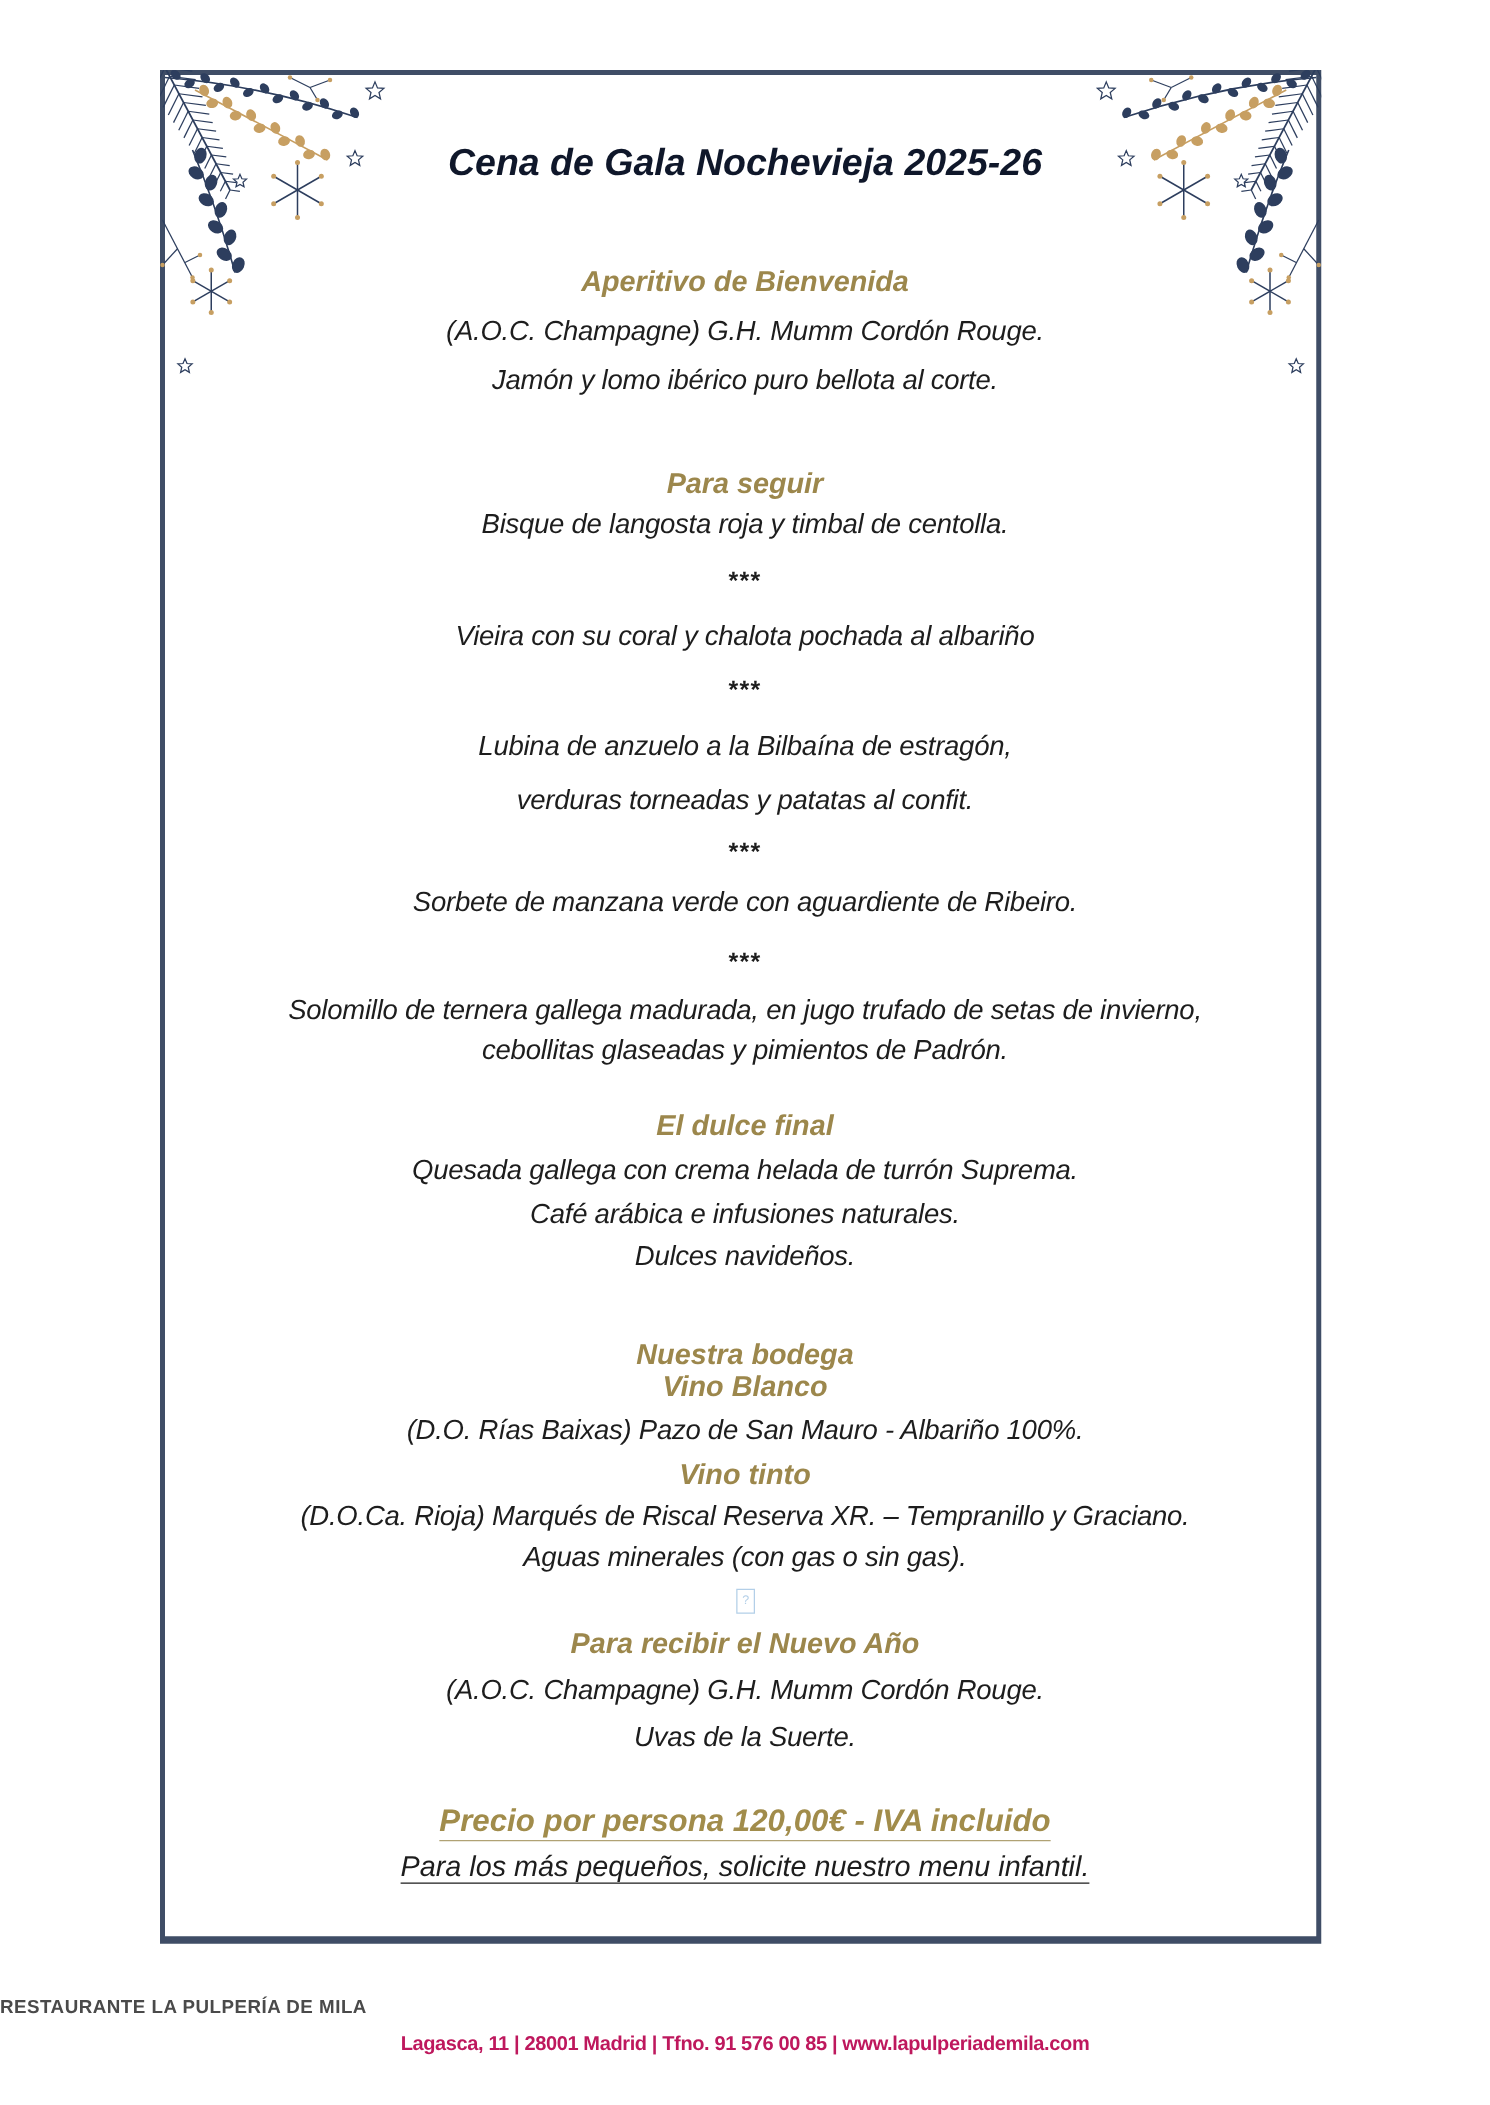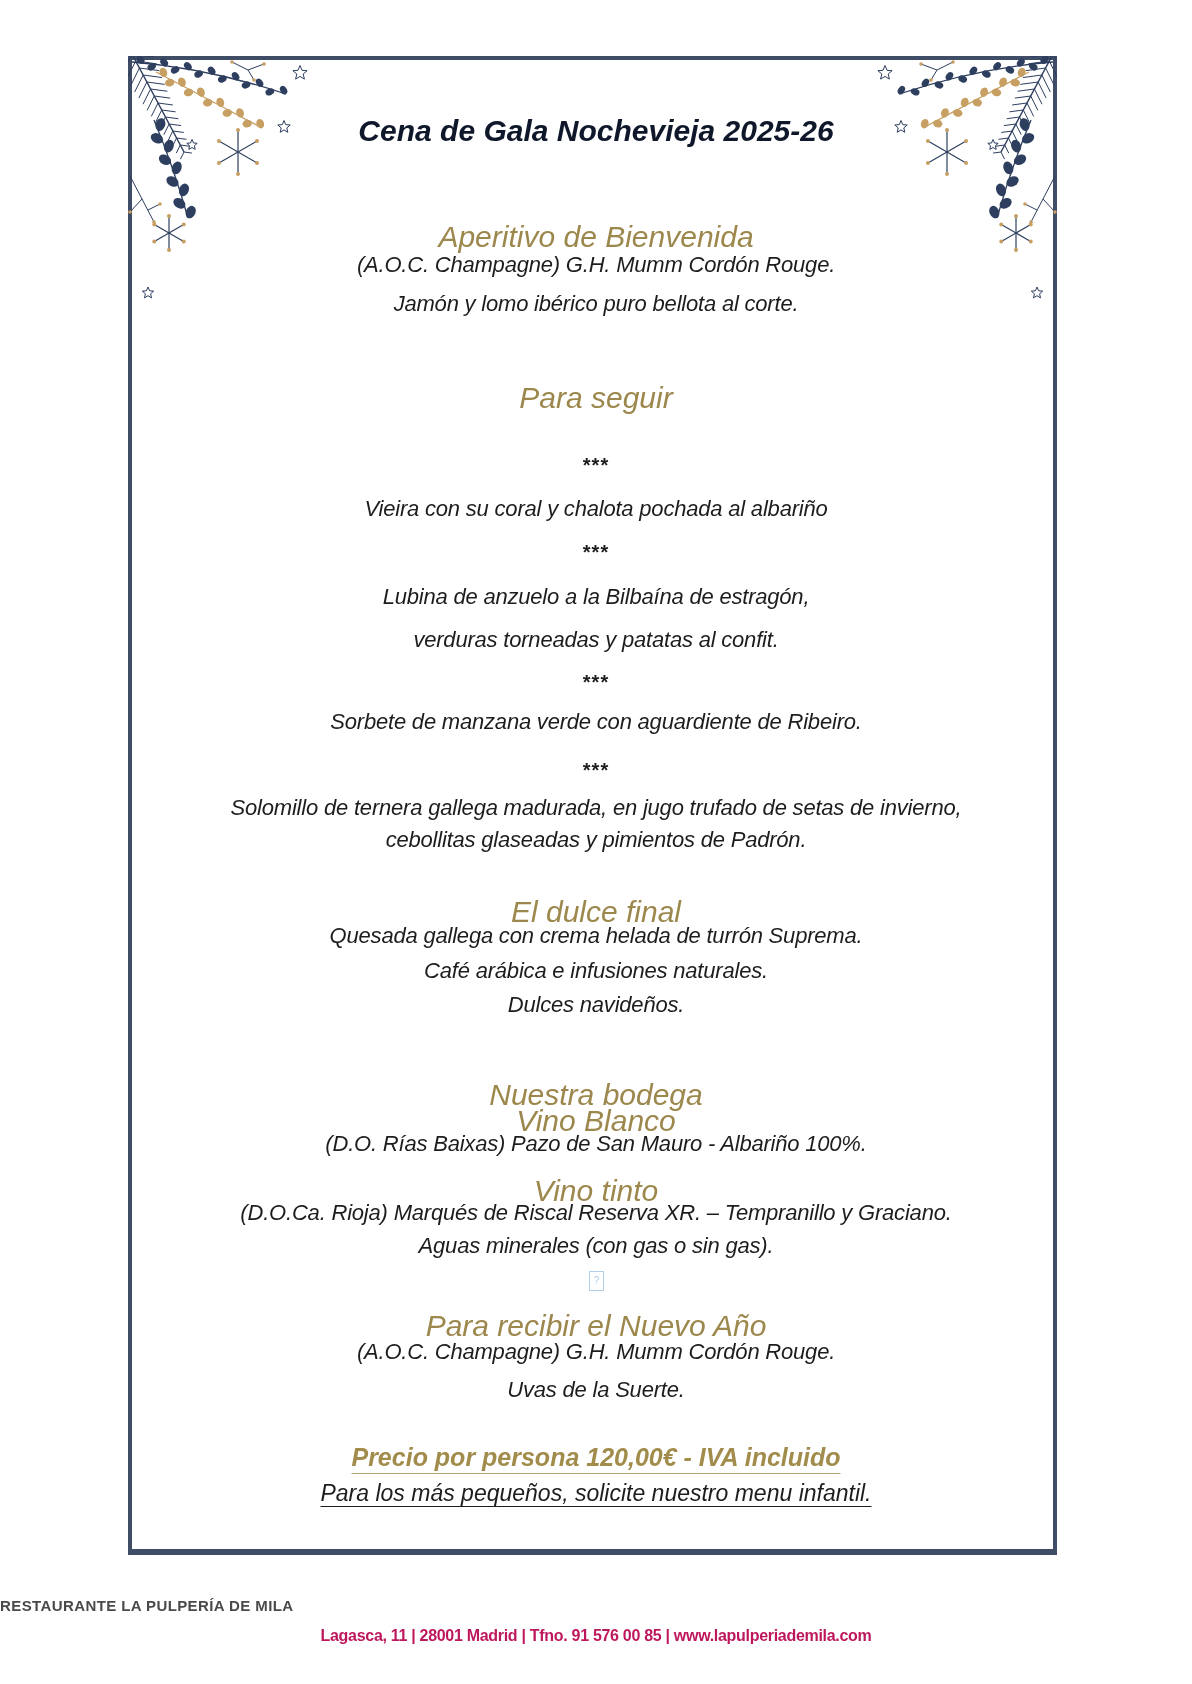--- a/index.html
+++ b/index.html
@@ -6,21 +6,21 @@
   .page{position:relative;width:1192px;height:1684px;background:#ffffff;
         font-family:"Liberation Sans",sans-serif;overflow:hidden;}
   .frame{position:absolute;left:128px;top:56px;width:929px;height:1499px;
          border:4px solid #3f4d66;border-bottom-width:6px;box-sizing:border-box;background:transparent;}
   .decor{position:absolute;top:56px;width:260px;height:270px;pointer-events:none;}
   .decor.left{left:128px;}
   .decor.right{left:797px;}
   .line{position:absolute;left:0;width:1192px;text-align:center;color:#1d1d1d;
         font-style:italic;line-height:32px;white-space:nowrap;}
   .title{font-size:30px;font-weight:bold;color:#0f172a;line-height:36px;}
-  .h{font-size:30px;font-weight:normal;color:#9c874c;margin-top:12px;}
+  .h{font-size:23px;font-weight:bold;color:#9c874c;}
   .t{font-size:22px;letter-spacing:-0.2px;}
   .s{font-size:20px;font-weight:bold;font-style:normal;letter-spacing:1px;}
   .price{font-size:25px;font-weight:bold;color:#a18c4b;
          text-decoration:underline;text-decoration-thickness:1px;text-underline-offset:7px;
          text-decoration-color:#b0a274;}
   .note{font-size:23px;text-decoration:underline;text-decoration-thickness:1px;text-underline-offset:5px;}
   .tofu{position:absolute;left:589px;top:1271px;width:13px;height:18px;
         border:1px solid #b3cfe8;color:#b3cfe8;font-size:10px;line-height:18px;
         text-align:center;font-style:normal;}
   .footer-name{position:absolute;top:1597px;left:0;width:1192px;
@@ -246,20 +246,21 @@
       </g>
     </svg>
 
   <div class="line title" style="top:113px">Cena de Gala Nochevieja 2025-26</div>
 
   <div class="line h" style="top:209px">Aperitivo de Bienvenida</div>
   <div class="line t" style="top:249px">(A.O.C. Champagne) G.H. Mumm Cordón Rouge.</div>
   <div class="line t" style="top:288px">Jamón y lomo ibérico puro bellota al corte.</div>
 
   <div class="line h" style="top:370px">Para seguir</div>
+  <div class="line t" style="top:403px">Bisque de langosta roja y timbal de centolla.</div>
   <div class="line s" style="top:449px">***</div>
   <div class="line t" style="top:493px">Vieira con su coral y chalota pochada al albariño</div>
   <div class="line s" style="top:536px">***</div>
   <div class="line t" style="top:581px">Lubina de anzuelo a la Bilbaína de estragón,</div>
   <div class="line t" style="top:624px">verduras torneadas y patatas al confit.</div>
   <div class="line s" style="top:666px">***</div>
   <div class="line t" style="top:706px">Sorbete de manzana verde con aguardiente de Ribeiro.</div>
   <div class="line s" style="top:754px">***</div>
   <div class="line t" style="top:824px">cebollitas glaseadas y pimientos de Padrón.</div>
   <div class="line t" style="top:792px">Solomillo de ternera gallega madurada, en jugo trufado de setas de invierno,</div>

